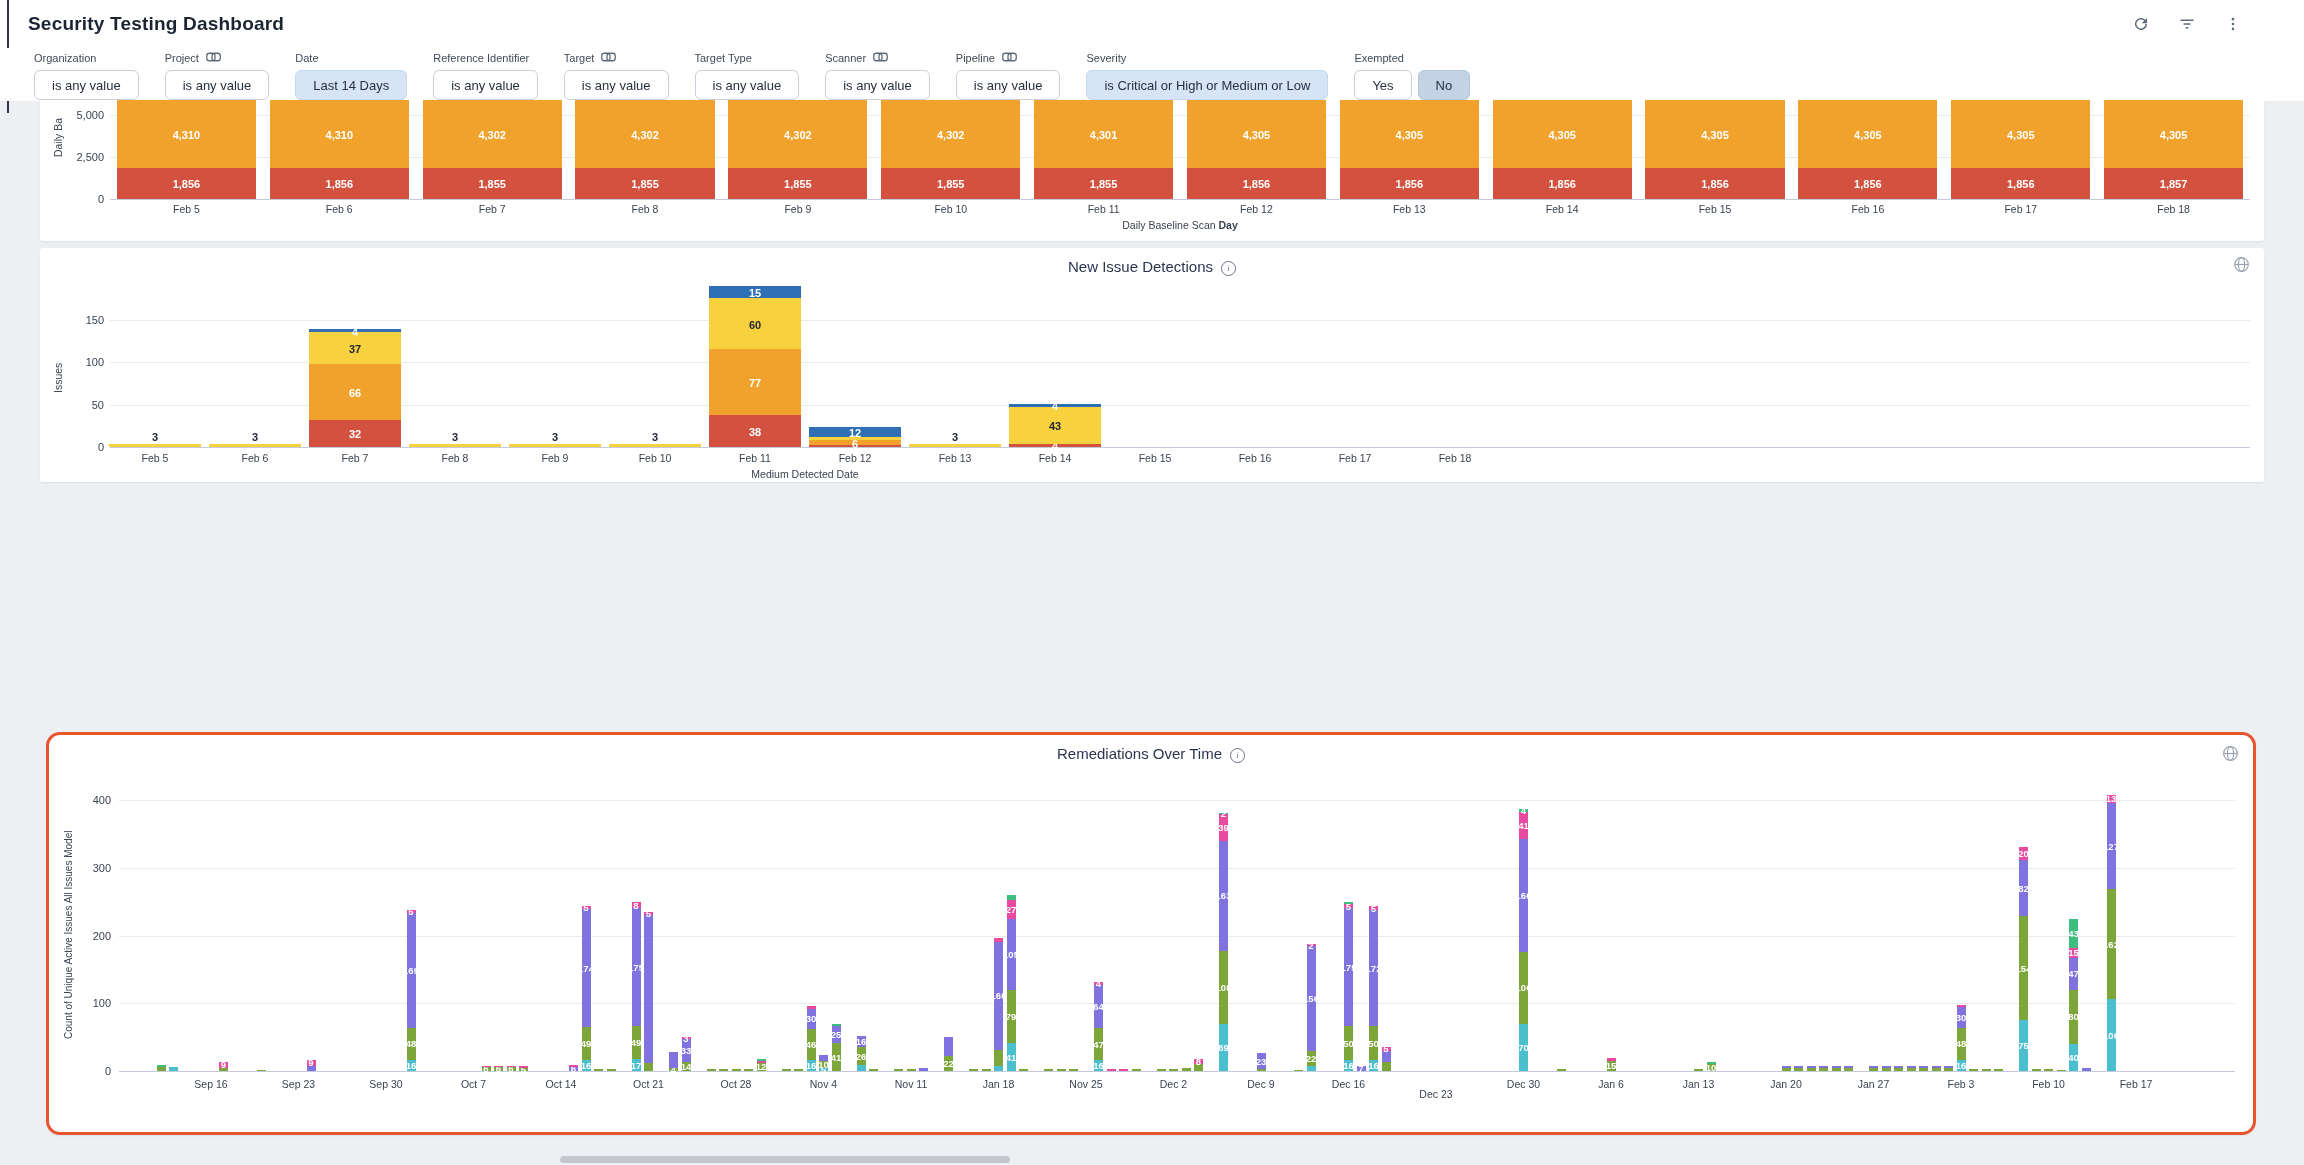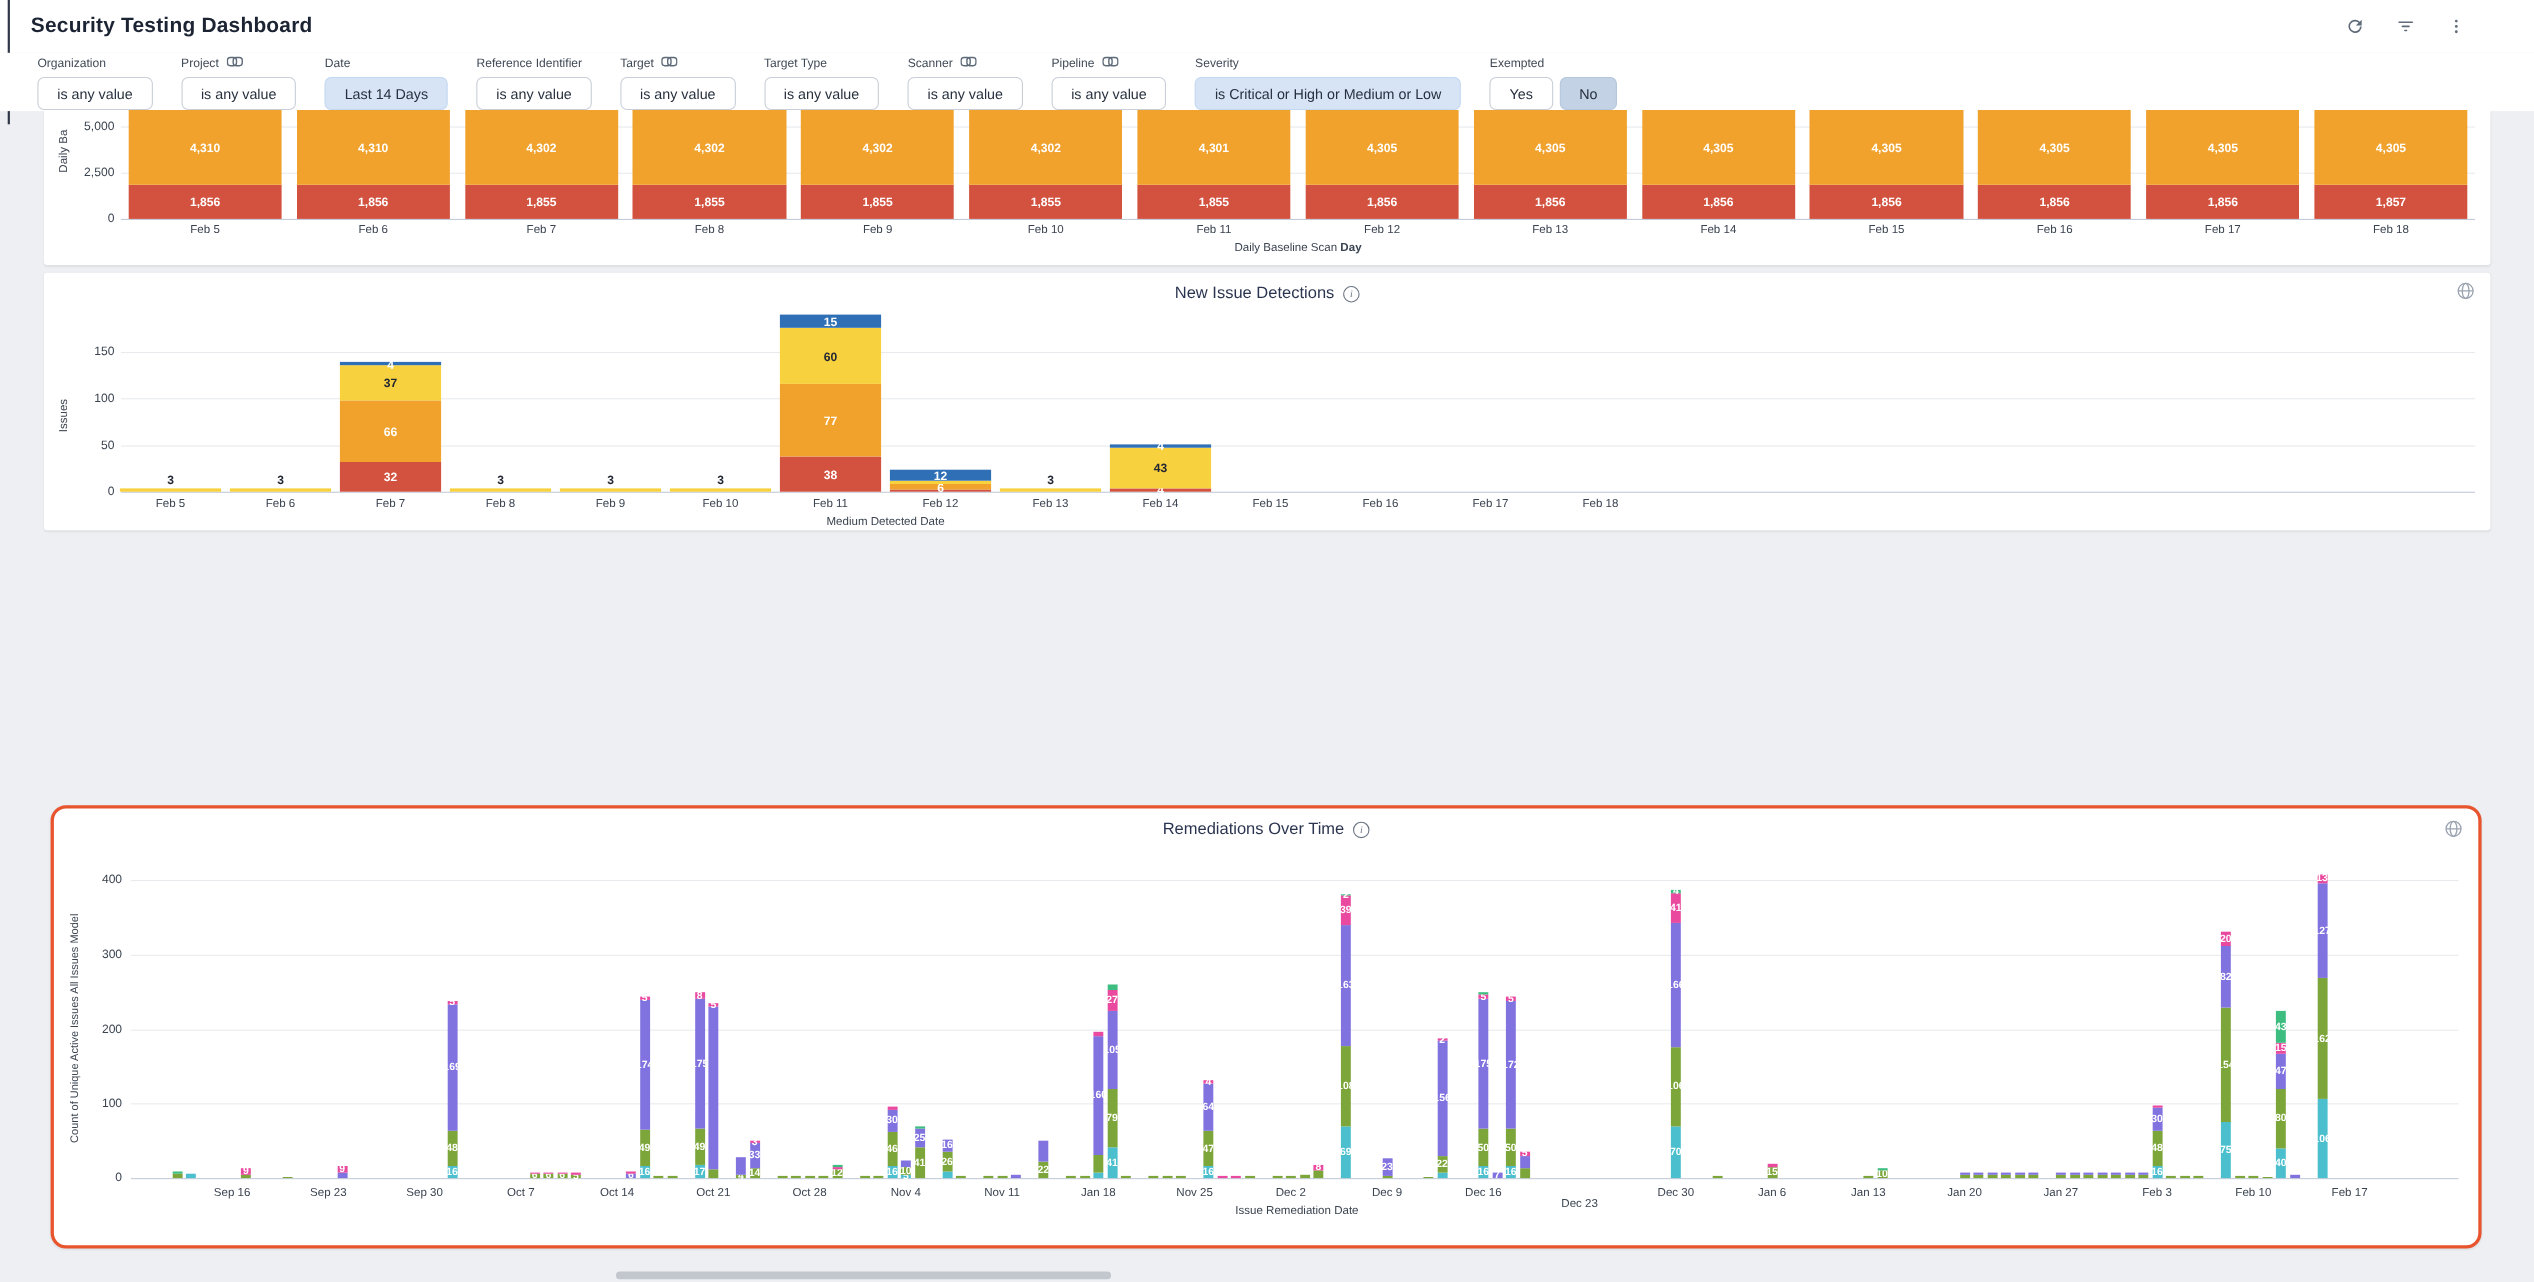--- a/index.html
+++ b/index.html
@@ -912,16 +912,15 @@
       <div class="wk" style="left: 1287px; margin-top: 10px;">Dec 23</div>
       <div class="wk" style="left: 1374.5px; text-align: center;">Dec 30</div>
       <div class="wk" style="left: 1462px;">Jan 6</div>
       <div class="wk" style="left: 1549.5px;">Jan 13</div>
       <div class="wk" style="left: 1637px;">Jan 20</div>
       <div class="wk" style="left: 1724.5px;">Jan 27</div>
       <div class="wk" style="left: 1812px;">Feb 3</div>
       <div class="wk" style="left: 1899.5px;">Feb 10</div>
       <div class="wk" style="left: 1987px;">Feb 17</div>
     </div>
-  <div class="xtitle" style="left:70px;width:2120px;top:360px;">Issue Remediation Date</div>
 </div>
 
 <div class="hscroll"></div>
 
 </body></html>

